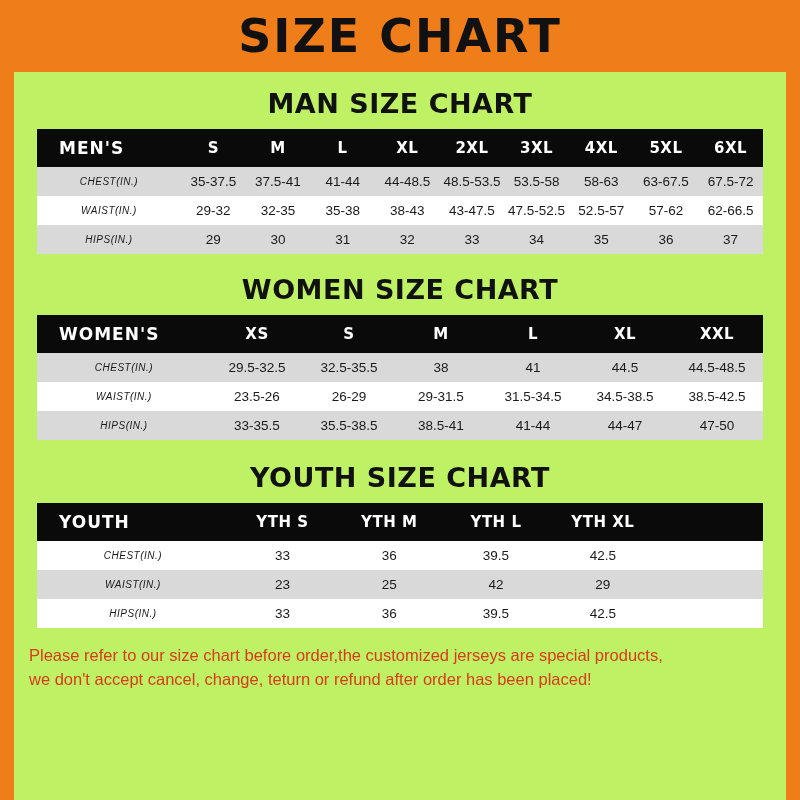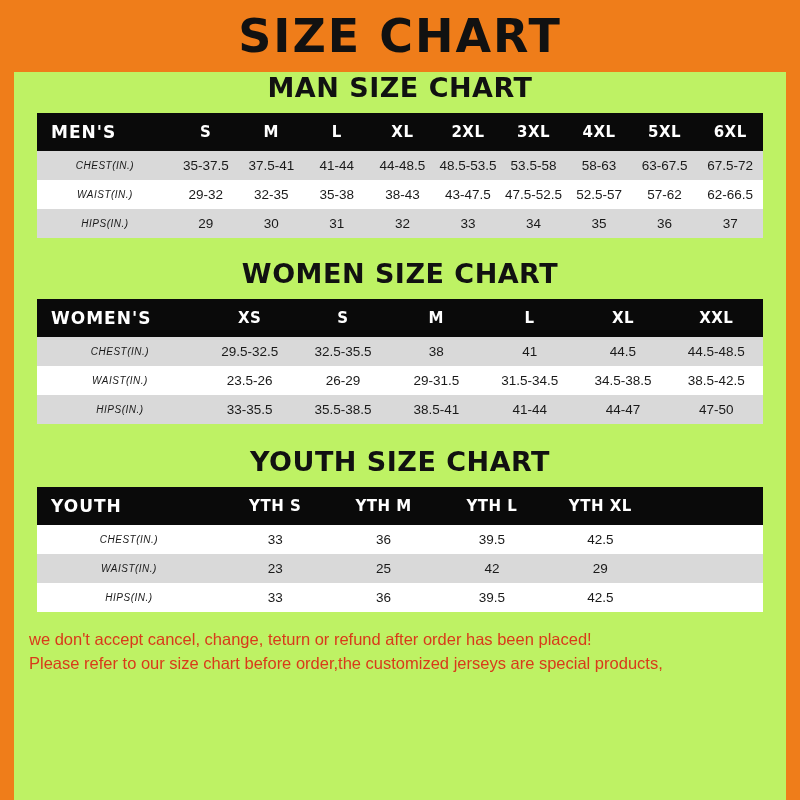--- a/index.html
+++ b/index.html
@@ -41,21 +41,21 @@
     padding: 0 14px;
   }
   .section-title {
     text-align: center;
     font-family: "DejaVu Sans", sans-serif;
     font-weight: bold;
     font-size: 27px;
     color: #111111;
     letter-spacing: 0.5px;
   }
-  .t-man { }
+  .t-man { margin-top: 16px; }
   .t-women { margin-top: 20px; }
   .t-youth { margin-top: 22px; }
 
   table.size-table {
     width: 726px;
     margin: 10px auto 0 auto;
     border-collapse: collapse;
     table-layout: fixed;
   }
   table.size-table thead th {
@@ -63,21 +63,21 @@
     color: #ffffff;
     font-family: "DejaVu Sans", sans-serif;
     font-weight: bold;
     font-size: 15px;
     padding: 9px 2px;
     text-align: center;
     letter-spacing: 0.5px;
   }
   table.size-table thead th.first-col {
     text-align: left;
-    padding-left: 14px;
+    padding-left: 22px;
     font-size: 17px;
     letter-spacing: 1px;
   }
   table.size-table tbody td {
     font-size: 13.5px;
     color: #1a1a1a;
     text-align: center;
     padding: 7px 2px;
     font-family: "Liberation Sans", sans-serif;
   }
@@ -254,18 +254,18 @@
           <td>33</td>
           <td>36</td>
           <td>39.5</td>
           <td>42.5</td>
           <td></td>
         </tr>
       </tbody>
     </table>
 
     <div class="footer-note">
+      <span class="footer-line">Please refer to our size chart before order,the customized jerseys are special products,</span>
       <span class="footer-line">we don't accept cancel, change, teturn or refund after order has been placed!</span>
-      <span class="footer-line">Please refer to our size chart before order,the customized jerseys are special products,</span>
     </div>
 
   </div>
 </div>
 
 </body></html>

